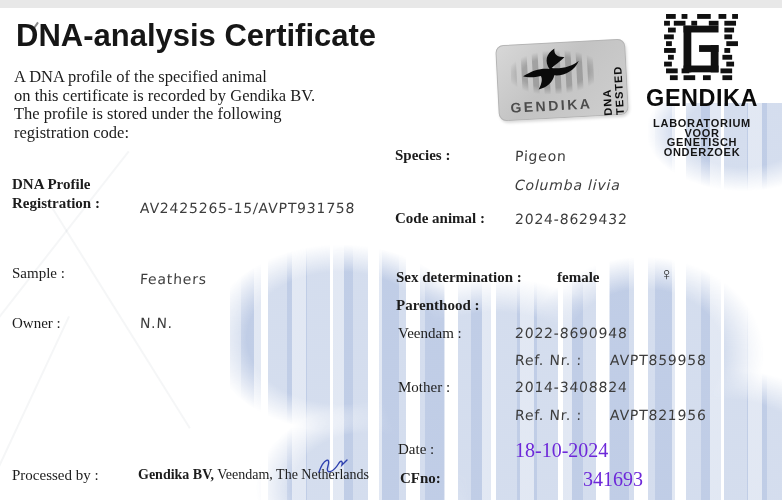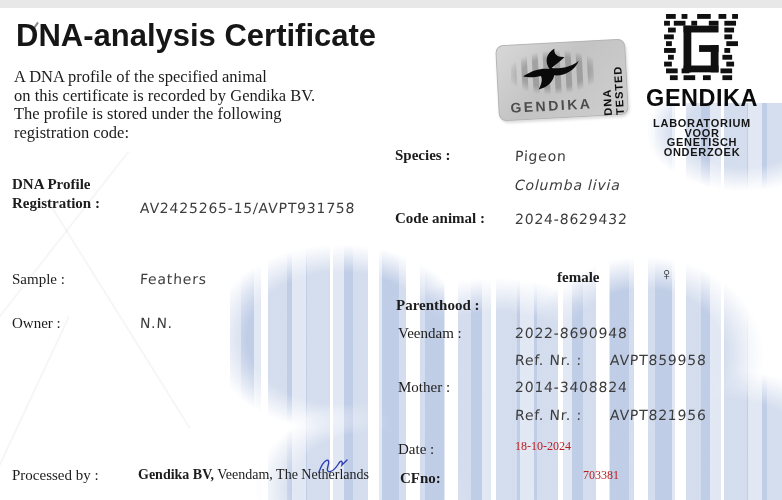--- a/index.html
+++ b/index.html
@@ -51,21 +51,21 @@
     transform:rotate(35deg); opacity:.7;}
   .intro{left:14px; top:60px; width:340px; font-size:16.5px; line-height:18.6px;}
 
   .lbl{font-size:15px; line-height:19px;}
   .b{font-weight:bold;}
   .hand{
     font-family:"DejaVu Sans", sans-serif; font-size:14px; color:#3d3d3d;
     letter-spacing:0.8px; transform:skewX(-3deg);
   }
   .hand.it{font-style:italic;}
-  .serifval{font-size:12px; color:#b91c1c;}
+  .serifval{font-size:20px; color:#6d28d9;}
 
   
   .stamp{
     left:497px; top:34px; width:130px; height:76px; transform:rotate(-3deg);
     background:linear-gradient(135deg,#d8d8d8 0%, #c3c3c3 45%, #cfcfcf 100%);
     border-radius:8px; box-shadow:0 0 0 1px #b5b5b5 inset, 1px 2px 3px rgba(0,0,0,0.15);
   }
   .stamp-pattern{
     position:absolute; left:14px; top:8px; width:88px; height:44px; opacity:.35;
     background-image:linear-gradient(90deg, rgba(40,40,40,0.7) 0 6px, transparent 6px 11px);
@@ -167,21 +167,21 @@
     <div class="logo-tagline">
       <div>LABORATORIUM VOOR</div>
       <div>GENETISCH ONDERZOEK</div>
     </div>
   </div>
 
   <div class="abs lbl b pre" style="left:12px; top:167px;">DNA Profile
 Registration :</div>
   <div class="abs hand" style="left:140px; top:192px;">AV2425265-15/AVPT931758</div>
 
-  <div class="abs lbl" style="left:12px; top:262px;">Sample :</div>
+  <div class="abs lbl" style="left:12px; top:256px;">Sample :</div>
   <div class="abs hand" style="left:140px; top:263px;">Feathers</div>
 
   <div class="abs lbl" style="left:12px; top:306px;">Owner :</div>
   <div class="abs hand" style="left:140px; top:307px;">N.N.</div>
 
 
   <div class="abs" style="left:138px; top:459px; font-size:14px;">
     <span class="b">Gendika BV,</span><span> Veendam, The Netherlands</span>
   </div>
   <div class="abs lbl" style="left:12px; top:458px;">Processed by :</div>
@@ -189,34 +189,35 @@
     <path d="M3 18 C8 4 15 3 12 12 C9 21 17 19 23 9 C25 6 27 7 26 11 L31 6" fill="none" stroke="#2c3fae" stroke-width="1.4" stroke-linecap="round"></path>
   </svg>
 
   <div class="abs lbl b" style="left:395px; top:138px;">Species :</div>
   <div class="abs hand" style="left:515px; top:140px;">Pigeon</div>
   <div class="abs hand it" style="left:515px; top:169px;">Columba livia</div>
 
   <div class="abs lbl b" style="left:395px; top:201px;">Code animal :</div>
   <div class="abs hand" style="left:515px; top:203px;">2024-8629432</div>
 
+  <div class="abs lbl b" style="left:396px; top:260px;">Sex determination :</div>
   <div class="abs lbl b" style="left:557px; top:260px;text-align:center;">female</div>
   <div class="abs" style="left:660px; top:256px; font-size:18px;">♀</div>
 
   <div class="abs lbl b" style="left:396px; top:288px;">Parenthood :</div>
 
   <div class="abs lbl" style="left:398px; top:316px;">Veendam :</div>
   <div class="abs hand" style="left:515px; top:317px;">2022-8690948</div>
   <div class="abs hand" style="left:515px; top:344px;">Ref. Nr. :</div>
   <div class="abs hand" style="left:610px; top:344px;">AVPT859958</div>
 
   <div class="abs lbl" style="left:398px; top:370px;">Mother :</div>
   <div class="abs hand" style="left:515px; top:371px;">2014-3408824</div>
   <div class="abs hand" style="left:515px; top:399px;">Ref. Nr. :</div>
   <div class="abs hand" style="left:610px; top:399px;">AVPT821956</div>
 
   <div class="abs lbl" style="left:398px; top:432px;">Date :</div>
   <div class="abs serifval" style="left:515px; top:431px;">18-10-2024</div>
 
   <div class="abs lbl" style="left:400px; top:461px;font-weight:bold;">CFno:</div>
-  <div class="abs serifval" style="left:583px; top:460px;">703381</div>
+  <div class="abs serifval" style="left:583px; top:460px;">341693</div>
 
 </div>
 
 </body></html>

